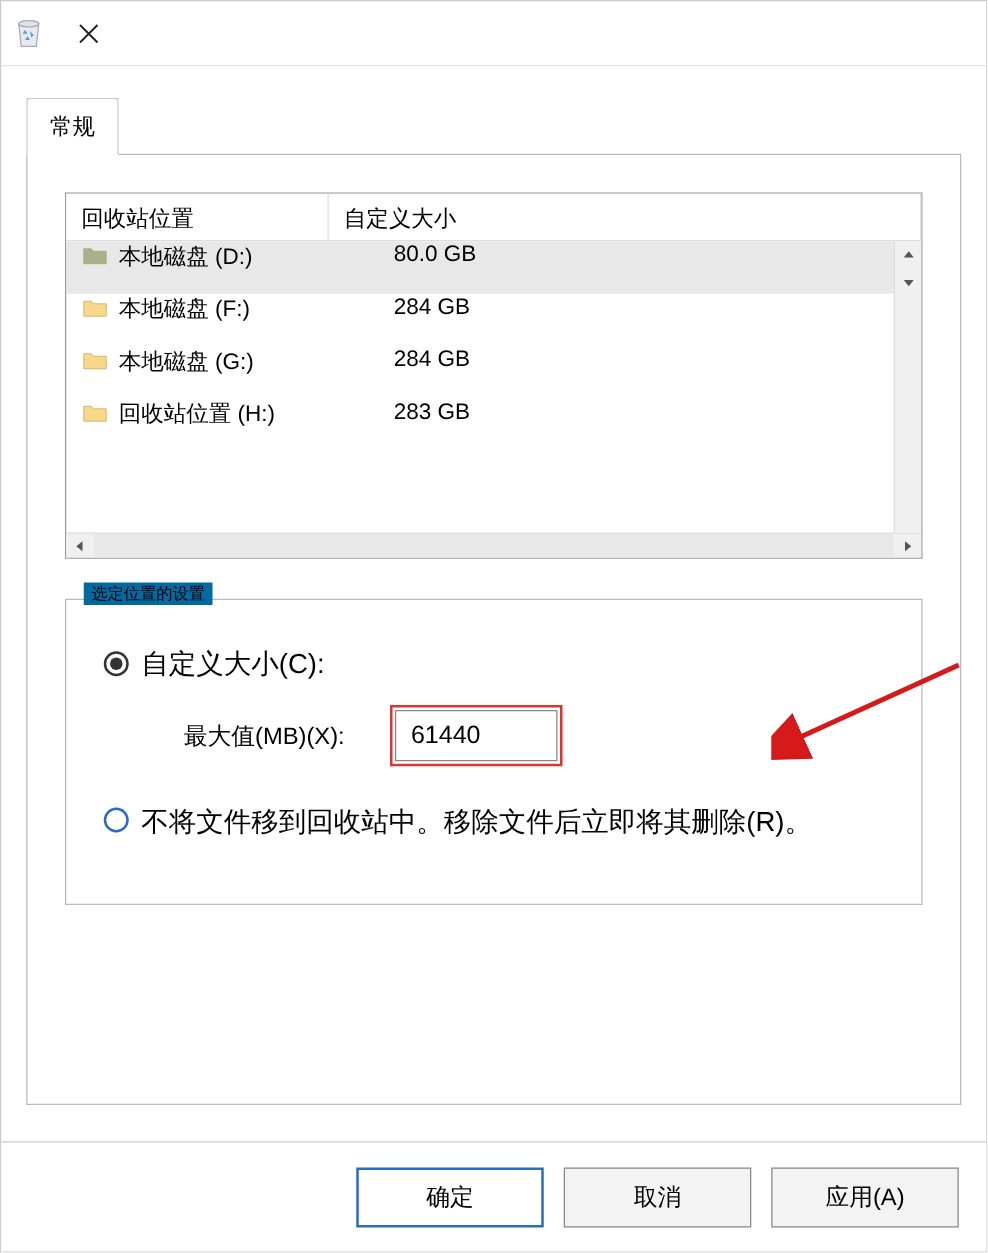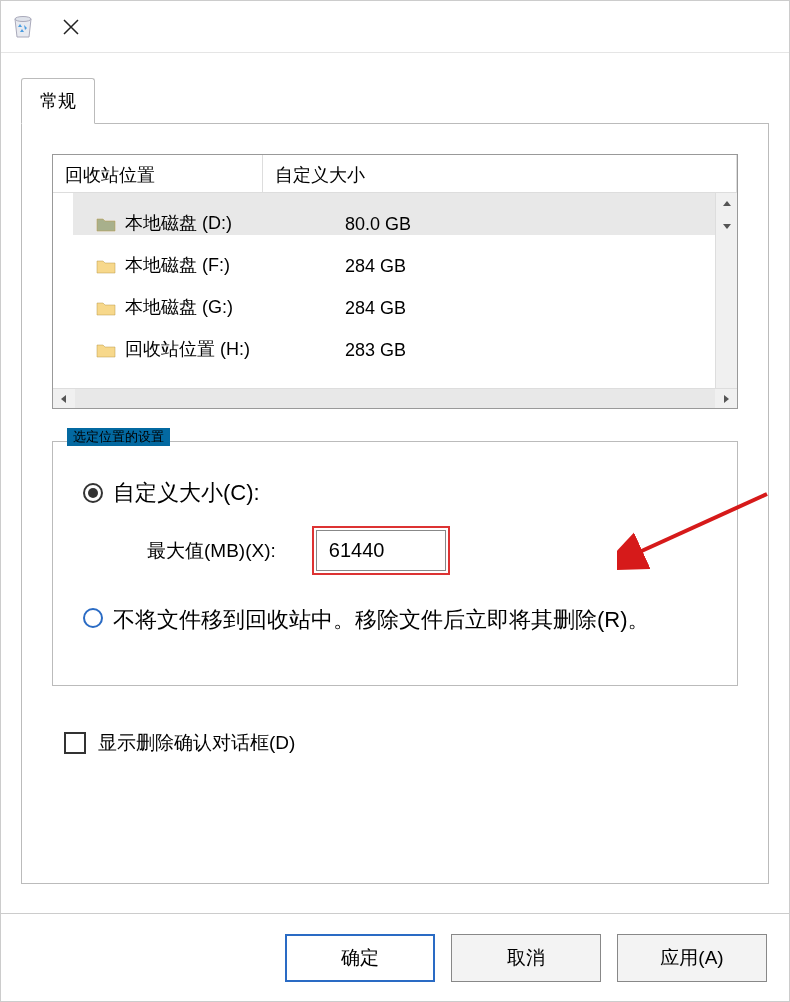--- a/index.html
+++ b/index.html
@@ -58,21 +58,21 @@
       cursor: pointer;
     }
     .panel {
       border: 1px solid #bbb;
       border-top: none;
       padding: 30px 30px 40px 30px;
       min-height: 760px;
     }
     .listview {
       border: 1px solid #999;
-      height: 255px;
+      height: 293px;
       display: flex;
       flex-direction: column;
       position: relative;
     }
     .lv-header {
       display: flex;
       height: 38px;
       border-bottom: 1px solid #ddd;
       background: #fff;
     }
@@ -83,23 +83,22 @@
     }
     .lv-col1 { width: 210px; }
     .lv-col2 { flex: 1; }
     .lv-rows {
       flex: 1;
       overflow: hidden;
     }
     .lv-row {
       display: flex;
       height: 42px;
-      align-items: flex-end;
-      padding: 0 22px;
-      margin-left: 20px;
+      align-items: flex-start;
+      padding: 0 12px;
     }
     .lv-row.selected { background: #e8e8e8; }
     .lv-icon {
       width: 22px; height: 22px;
       margin-right: 8px;
       flex-shrink: 0;
     }
     .lv-cell-name { width: 188px; font-size: 18px; }
     .lv-cell-size { font-size: 18px; padding-left: 32px; }
     .vscroll {
@@ -357,24 +356,20 @@
             <line x1="150" y1="8" x2="18" y2="68" stroke="#d61a1a" stroke-width="4" marker-end="url(#ah)"></line>
           </svg>
         </div>
 
         <div class="radio-row2">
           <span class="radio2"></span>
           <span class="radio-label">不将文件移到回收站中。移除文件后立即将其删除(R)。</span>
         </div>
       </div>
 
-      <div class="checkbox-row">
-        <span class="checkbox"></span>
-        <span class="checkbox-label">显示删除确认对话框(D)</span>
-      </div>
 
     </div>
   </div>
 
   <div class="buttons-row">
     <button class="btn primary">确定</button>
     <button class="btn">取消</button>
     <button class="btn">应用(A)</button>
   </div>
 

